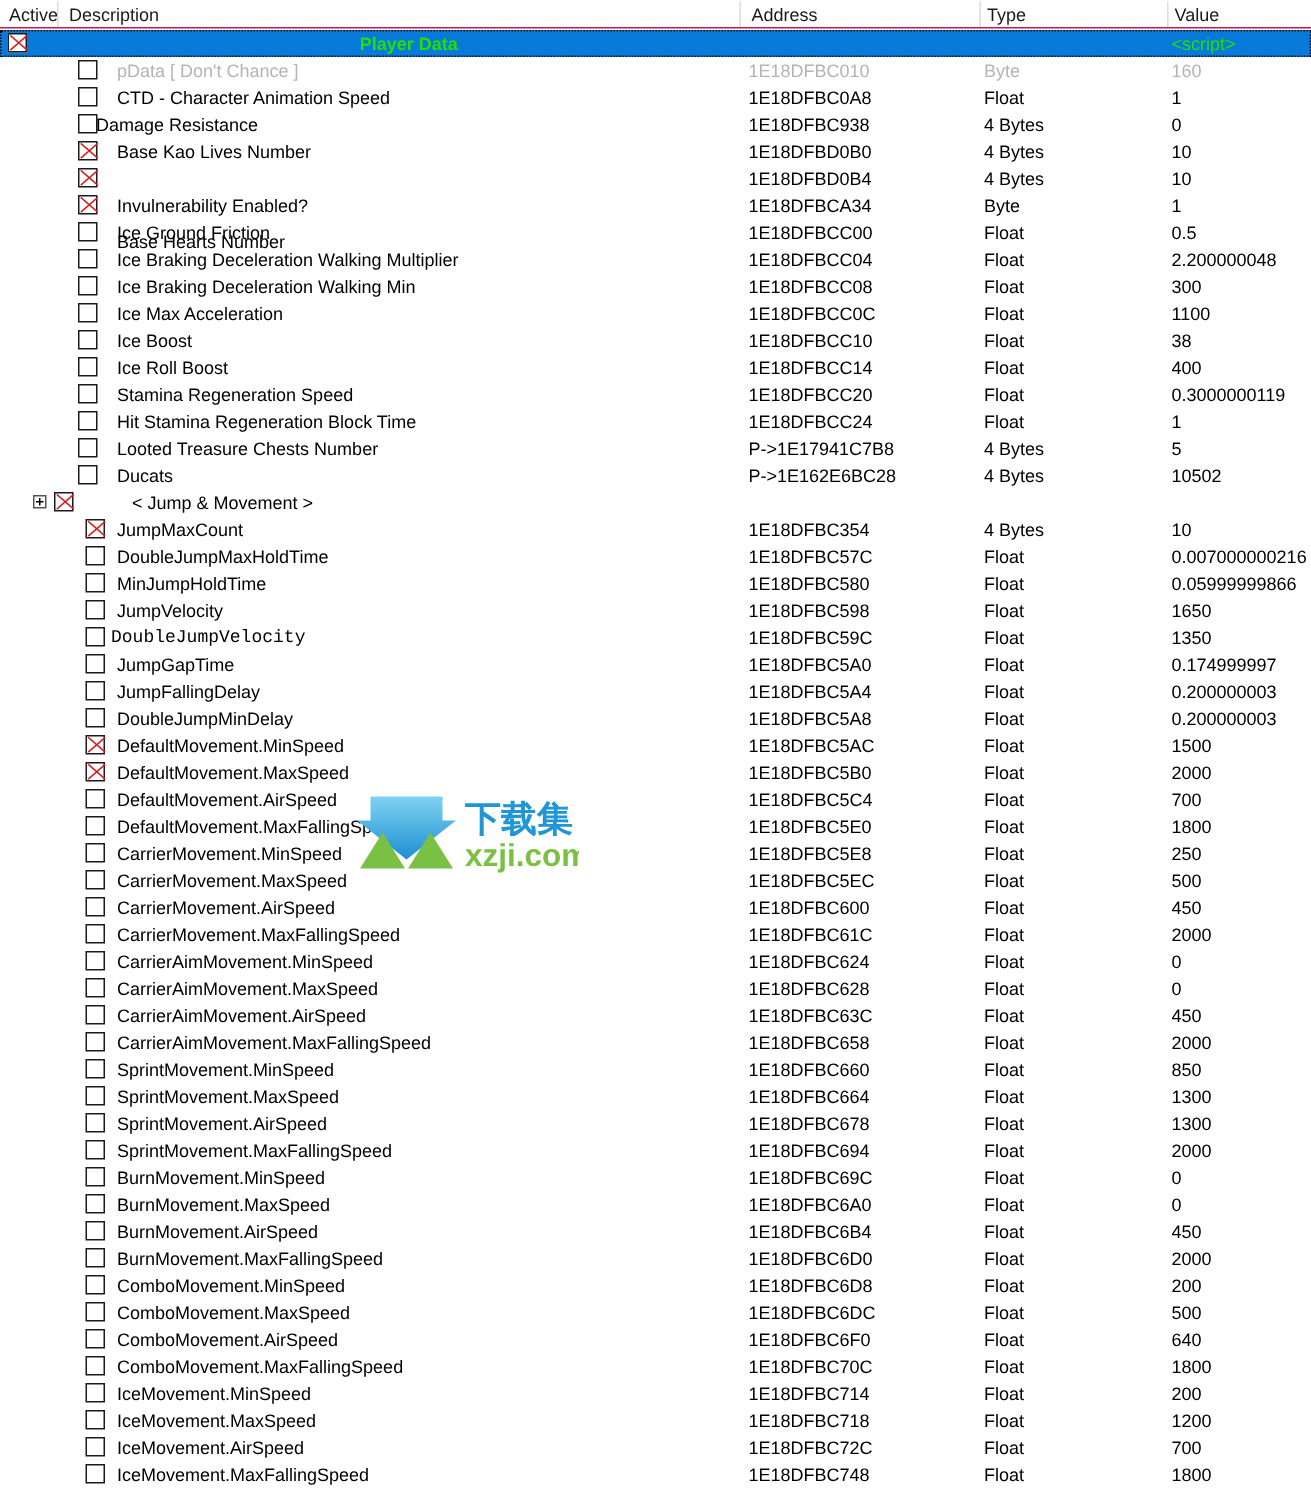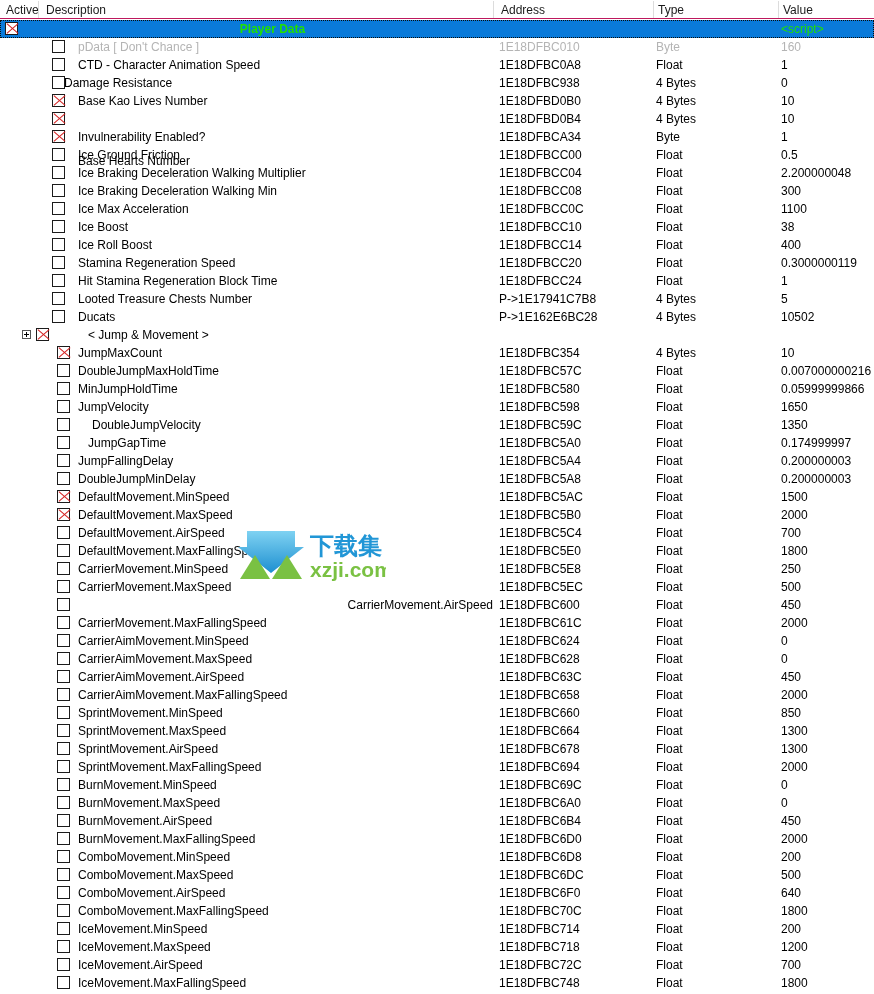--- a/index.html
+++ b/index.html
@@ -315,28 +315,28 @@
       </div>
       <div class="row">
         <div class="cb" style="left: 57px;"></div>
         <div class="desc" style="left: 78px; width: 415px;">JumpVelocity</div>
         <div class="addr">1E18DFBC598</div>
         <div class="type">Float</div>
         <div class="val">1650</div>
       </div>
       <div class="row">
         <div class="cb" style="left: 57px;"></div>
-        <div class="desc" style="left: 92px; width: 415px;">DoubleJumpVelocity</div>
+        <div class="desc" style="left: 74px; width: 415px; font-family: Liberation Mono, monospace;">DoubleJumpVelocity</div>
         <div class="addr">1E18DFBC59C</div>
         <div class="type">Float</div>
         <div class="val">1350</div>
       </div>
       <div class="row">
         <div class="cb" style="left: 57px;"></div>
-        <div class="desc" style="left: 88px; width: 415px;">JumpGapTime</div>
+        <div class="desc" style="left: 78px; width: 415px;">JumpGapTime</div>
         <div class="addr">1E18DFBC5A0</div>
         <div class="type">Float</div>
         <div class="val">0.174999997</div>
       </div>
       <div class="row">
         <div class="cb" style="left: 57px;"></div>
         <div class="desc" style="left: 78px; width: 415px;">JumpFallingDelay</div>
         <div class="addr">1E18DFBC5A4</div>
         <div class="type">Float</div>
         <div class="val">0.200000003</div>
@@ -385,21 +385,21 @@
       </div>
       <div class="row">
         <div class="cb" style="left: 57px;"></div>
         <div class="desc" style="left: 78px; width: 415px;">CarrierMovement.MaxSpeed</div>
         <div class="addr">1E18DFBC5EC</div>
         <div class="type">Float</div>
         <div class="val">500</div>
       </div>
       <div class="row">
         <div class="cb" style="left: 57px;"></div>
-        <div class="desc" style="left: 78px; width: 415px; text-align: right;">CarrierMovement.AirSpeed</div>
+        <div class="desc" style="left: 78px; width: 415px;">CarrierMovement.AirSpeed</div>
         <div class="addr">1E18DFBC600</div>
         <div class="type">Float</div>
         <div class="val">450</div>
       </div>
       <div class="row">
         <div class="cb" style="left: 57px;"></div>
         <div class="desc" style="left: 78px; width: 415px;">CarrierMovement.MaxFallingSpeed</div>
         <div class="addr">1E18DFBC61C</div>
         <div class="type">Float</div>
         <div class="val">2000</div>

